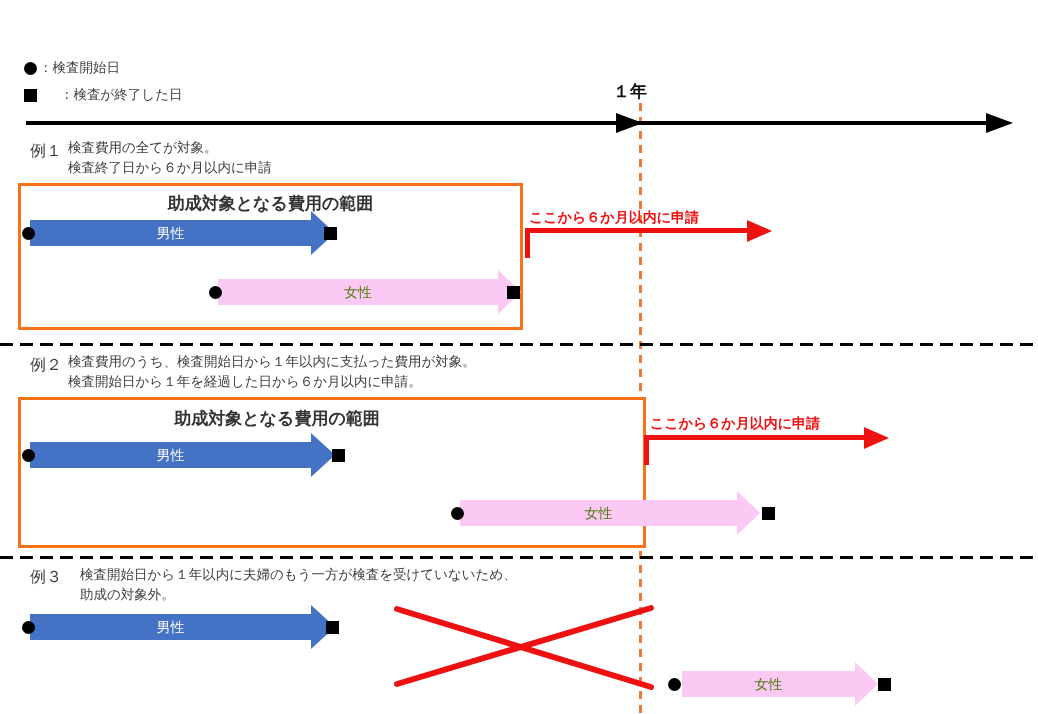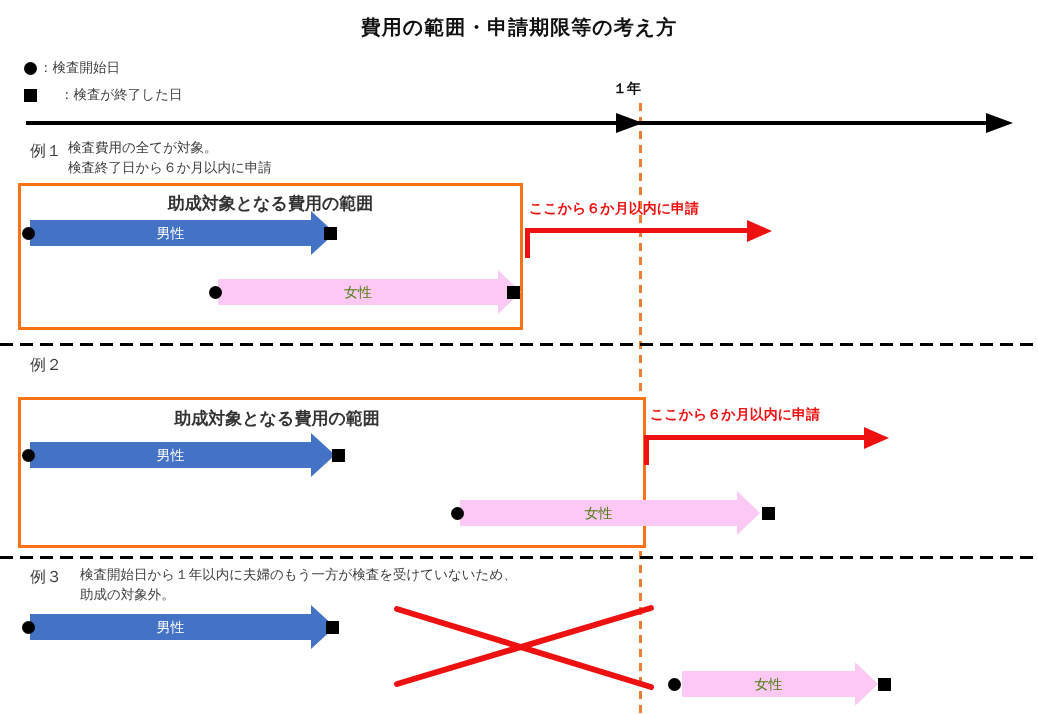--- a/index.html
+++ b/index.html
@@ -6,46 +6,45 @@
   .canvas{
     position:relative;width:1038px;height:714px;margin:0 auto;
     background:#fff;overflow:hidden;
     font-family:"Liberation Sans","DejaVu Sans",sans-serif;color:#000;
   }
   .abs{position:absolute;}
   .page-title{font-size:20px;font-weight:bold;color:#111;letter-spacing:1px;white-space:nowrap;}
   .legend-text{font-size:13.5px;color:#3d3d3d;white-space:nowrap;}
   .dot{display:inline-block;width:13px;height:13px;border-radius:50%;background:#000;}
   .sq{display:inline-block;width:13px;height:13px;background:#000;}
-  .one-year{font-size:14px;font-weight:bold;color:#111;}
+  .one-year{font-size:17px;font-weight:bold;color:#111;}
   .orange-dash{width:3px;background:repeating-linear-gradient(180deg,#ED7D31 0 8px,transparent 8px 14px);}
   .sep{left:0;width:1038px;height:3px;background:repeating-linear-gradient(90deg,#000 0 13px,transparent 13px 20px);}
   .ex-label{font-size:16px;color:#3d3d3d;white-space:nowrap;}
   .ex-desc{font-size:13.5px;color:#3d3d3d;line-height:1.5;white-space:nowrap;}
   .range-box{border:3px solid #f97316;background:#fff;}
   .box-title{left:0;width:100%;text-align:center;font-size:17px;font-weight:bold;color:#333;}
   .bar-body{height:26px;}
   .bar-blue{background:#4472C4;}
   .bar-pink{background:#FBC9F4;}
   .bar-head{width:0;height:0;border-top:22px solid transparent;border-bottom:22px solid transparent;}
   .head-blue{border-left:24px solid #4472C4;}
   .head-pink{border-left:23px solid #FBC9F4;}
   .bar-label{font-size:14px;white-space:nowrap;}
   .bar-label.on-blue{color:#fff;}
   .bar-label.on-pink{color:#4d7c0f;}
   .red-seg{background:#EE1111;}
   .red-head{width:0;height:0;border-top:11px solid transparent;border-bottom:11px solid transparent;border-left:25px solid #EE1111;}
-  .red-text{font-size:14px;font-weight:bold;color:#EE1111;white-space:nowrap;}
+  .red-text{font-size:14px;font-weight:bold;color:#EE1111;white-space:nowrap;margin-top:9px;}
 </style>
 </head>
 <body>
 
 <div class="canvas">
 
-  <div class="abs page-title" style="top:14px;left:0;width:100%;text-align:center;">費用の範囲・申請期限等の考え方</div>
 
   <div class="abs" style="left:24px;top:58px;">
     <div style="display:flex;align-items:center;gap:2px;height:20px;">
       <span class="dot"></span>
       <span class="legend-text">：検査開始日</span>
     </div>
     <div style="display:flex;align-items:center;gap:23px;height:20px;margin-top:7px;">
       <span class="sq"></span>
       <span class="legend-text">：検査が終了した日</span>
     </div>
@@ -84,20 +83,24 @@
   <span class="abs sq" style="left:507px;top:286px;"></span>
 
   <div class="abs red-text" style="left:529px;top:200px;">ここから６か月以内に申請</div>
   <div class="abs red-seg" style="left:525px;top:228px;width:5px;height:30px;"></div>
   <div class="abs red-seg" style="left:525px;top:228px;width:222px;height:5px;"></div>
   <div class="abs red-head" style="left:747px;top:220px;"></div>
 
   <div class="abs sep" style="top:343px;"></div>
 
   <div class="abs ex-label" style="left:30px;top:355px;">例２</div>
+  <div class="abs ex-desc" style="left:68px;top:352px;">
+    <div>検査費用のうち、検査開始日から１年以内に支払った費用が対象。</div>
+    <div>検査開始日から１年を経過した日から６か月以内に申請。</div>
+  </div>
 
   <div class="abs range-box" style="left:18px;top:397px;width:622px;height:145px;">
     <div class="abs box-title" style="top:7px;left:-55px;">助成対象となる費用の範囲</div>
   </div>
 
   <div class="abs bar-body bar-blue" style="left:30px;top:442px;width:281px;"></div>
   <div class="abs bar-head head-blue" style="left:311px;top:433px;"></div>
   <div class="abs bar-label on-blue" style="left:30px;top:447px;width:281px;text-align:center;">男性</div>
   <span class="abs dot" style="left:22px;top:449px;"></span>
   <span class="abs sq" style="left:332px;top:449px;"></span>

